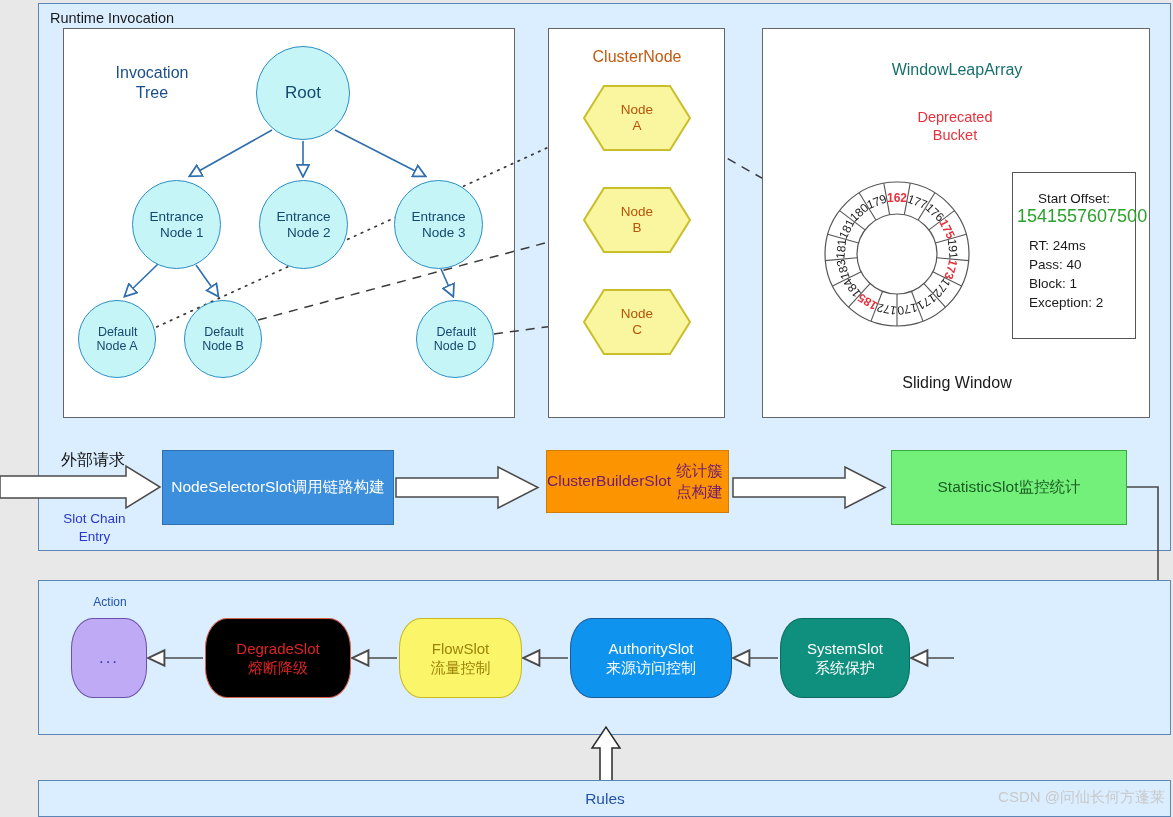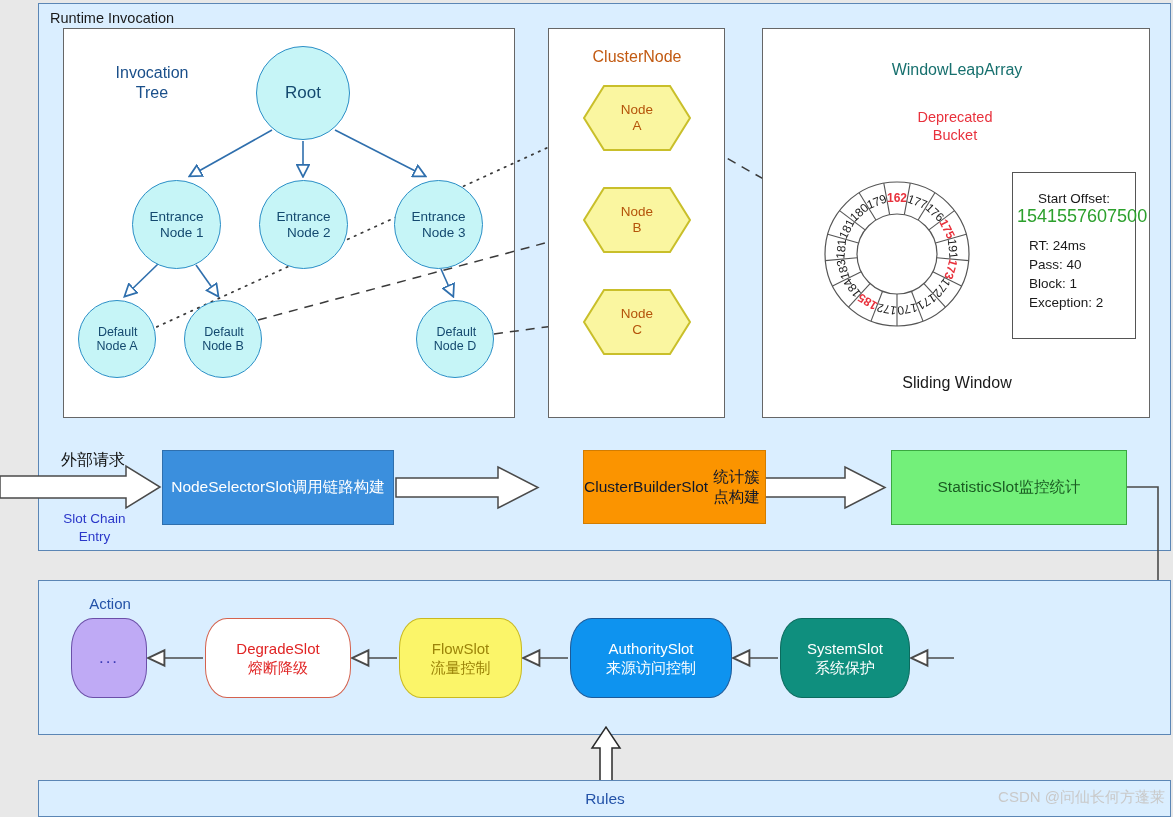--- a/index.html
+++ b/index.html
@@ -91,35 +91,35 @@
   #info-box .val{font-size:18px;color:#2ca02c;margin-bottom:9px;}
   #info-box .stat{font-size:13.5px;color:#1a1a1a;text-align:left;padding-left:12px;line-height:1.42;}
 
   
   .slot-box{
     position:absolute;box-sizing:border-box;
     display:flex;flex-direction:row;align-items:center;justify-content:center;
     text-align:center;line-height:1.3;font-size:15.5px;
   }
   #slot-node{left:162px;top:450px;width:232px;height:75px;background:#3b8fdd;border:1.5px solid #2f6fad;color:#fff;}
-  #slot-cluster{left:546px;top:450px;width:183px;height:74px;background:#fb9400;border:1.5px solid #d27c00;color:#0f172a;margin-left:37px;}
+  #slot-cluster{left:546px;top:450px;width:183px;height:63px;background:#fb9400;border:1.5px solid #d27c00;color:#701a75;}
   #slot-stat{left:891px;top:450px;width:236px;height:75px;background:#73f07a;border:1.5px solid #3aa840;color:#1a5c22;}
 
   #ext-req{position:absolute;left:47px;top:450px;width:92px;text-align:center;color:#111;font-size:16px;}
   #slot-entry{position:absolute;left:47px;top:510px;width:95px;text-align:center;color:#2b37c9;font-size:13.5px;line-height:1.3;white-space:pre-line;}
 
   
   .pill{
     position:absolute;box-sizing:border-box;border-radius:22px/30px;
     display:flex;flex-direction:column;align-items:center;justify-content:center;
     text-align:center;line-height:1.3;font-size:15px;
   }
-  #action-title{position:absolute;left:70px;top:595px;width:80px;text-align:center;color:#2352a8;font-size:15px;}
+  #action-title{position:absolute;left:70px;top:595px;width:80px;text-align:center;color:#2352a8;font-size:12px;}
   #p-dots{left:71px;top:618px;width:76px;height:80px;background:#bfaaf5;border:1.6px solid #6b4fa8;color:#3b3bb5;font-size:17px;letter-spacing:2px;}
-  #p-degrade{left:205px;top:618px;width:146px;height:80px;background:#ffffff;border:1.6px solid #d4624e;color:#e02424;}
+  #p-degrade{left:205px;top:618px;width:146px;height:80px;background:#000000;border:1.6px solid #d4624e;color:#e02424;}
   #p-flow{left:399px;top:618px;width:123px;height:80px;background:#fbf569;border:1.6px solid #c9b91f;color:#9c8408;}
   #p-authority{left:570px;top:618px;width:162px;height:80px;background:#0e93ef;border:1.6px solid #1c5a99;color:#fff;}
   #p-system{left:780px;top:618px;width:130px;height:80px;background:#0f8f7e;border:1.6px solid #0b6b5e;color:#fff;}
   #p-param{left:956px;top:618px;width:186px;height:80px;background:#b5f6a8;border:1.6px solid #3da02f;color:#1f6b18;}
 
   #rules-label{position:absolute;left:545px;top:790px;width:120px;text-align:center;color:#2352a8;font-size:15.5px;}
   #watermark{position:absolute;left:940px;top:788px;width:225px;text-align:right;color:#c9c9c9;font-size:15px;}
 
   svg.ovl{position:absolute;left:0;top:0;width:1173px;height:817px;pointer-events:none;}
 </style>

